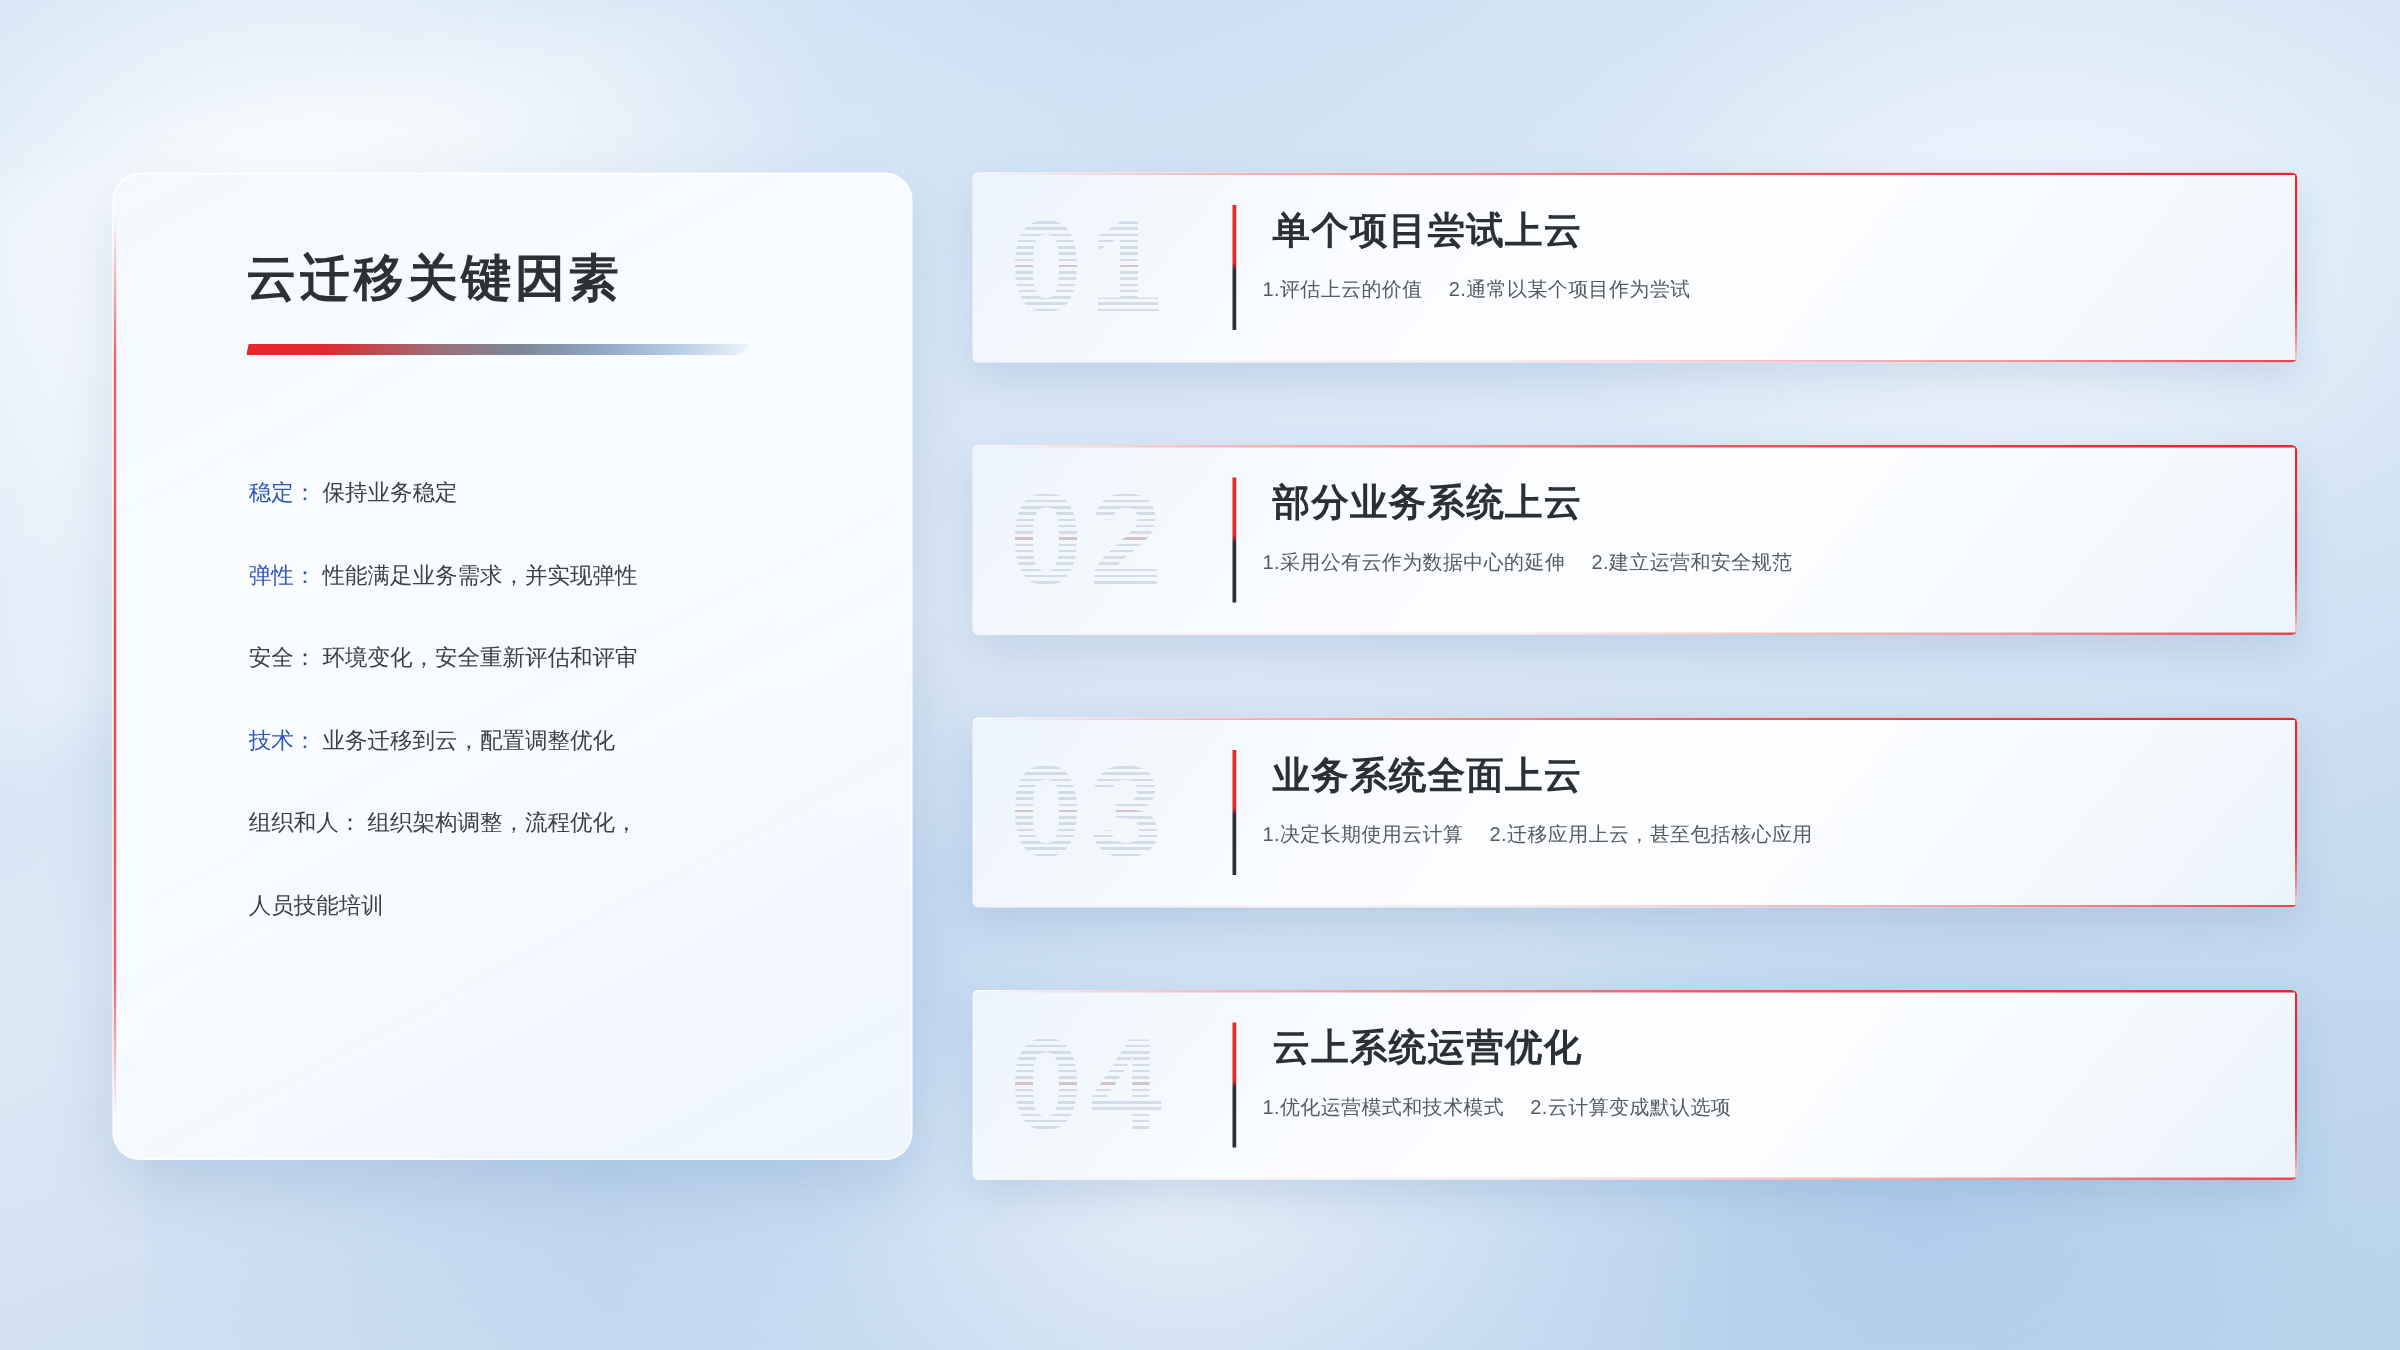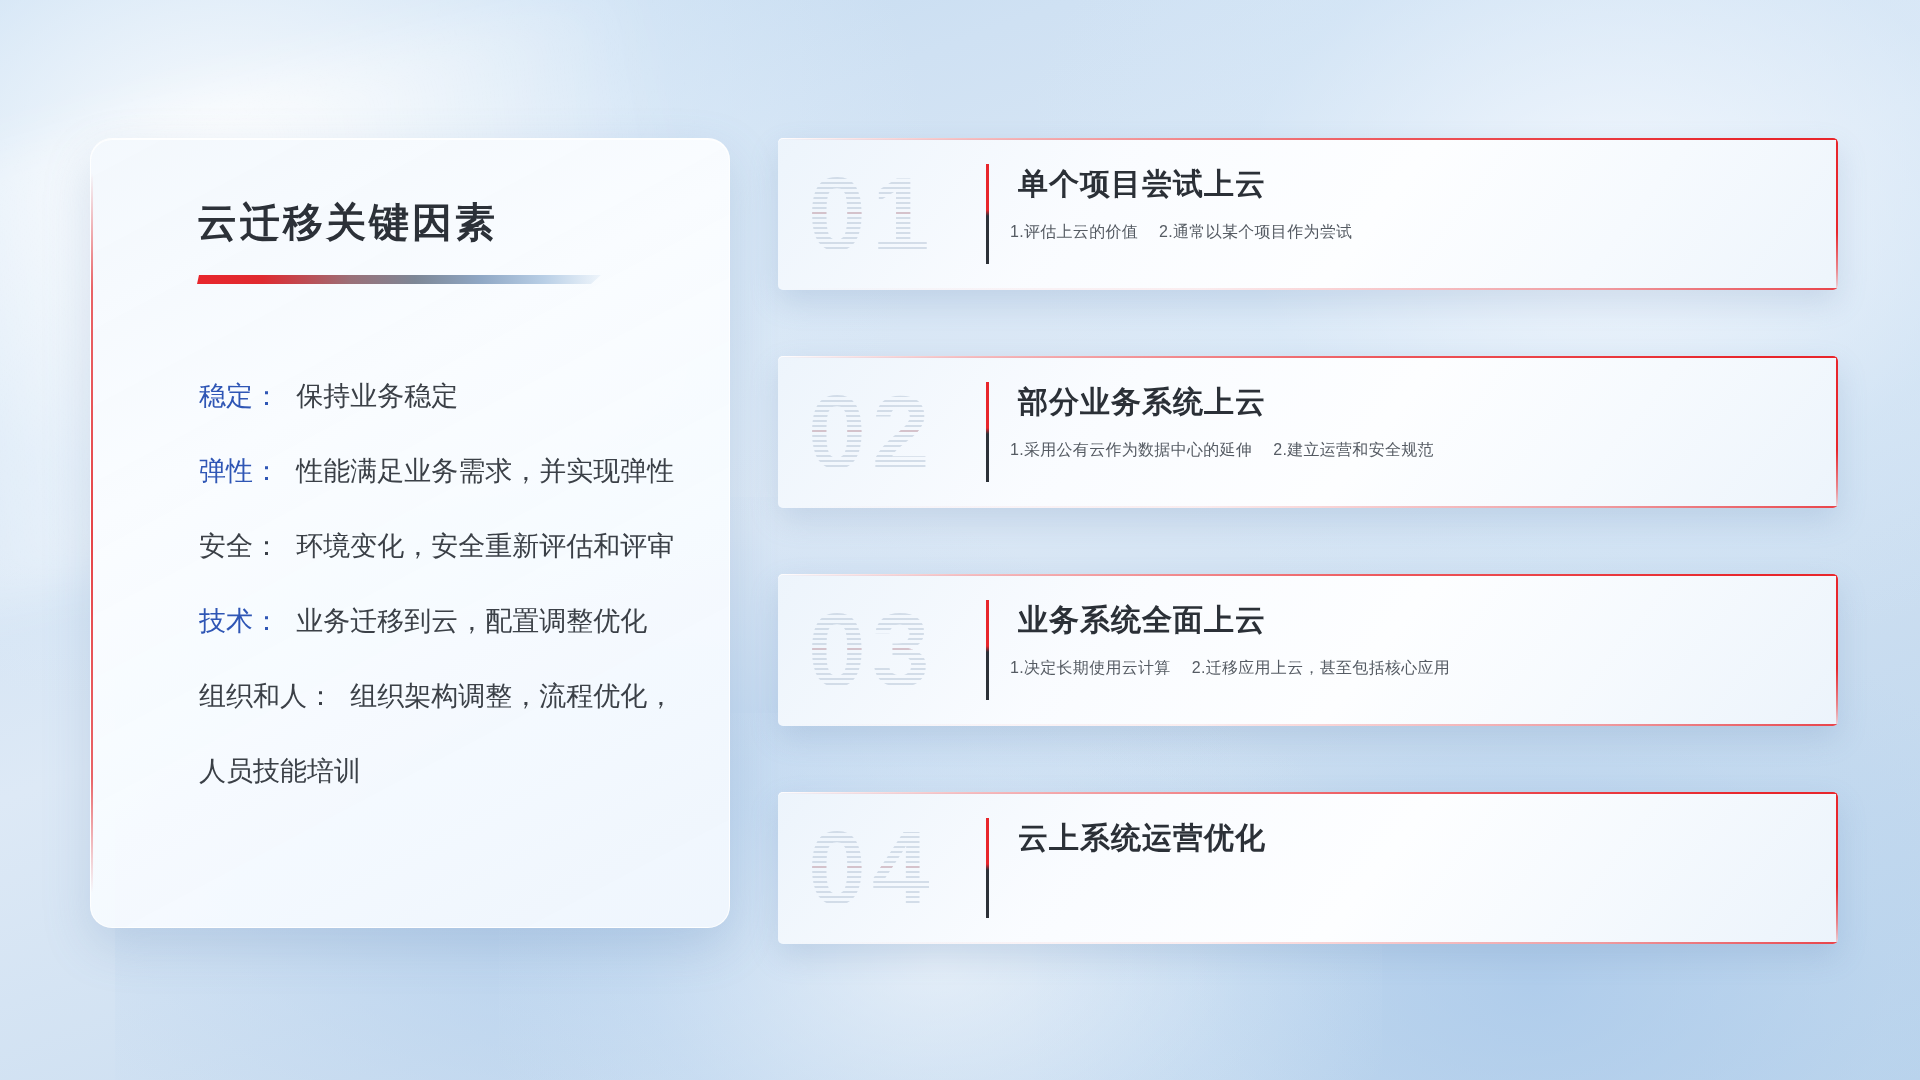--- a/index.html
+++ b/index.html
@@ -63,22 +63,22 @@
     color:#2c3138;
   }
   .left-underline {
     position:absolute; left:106px; top:136px; width:404px; height:9px;
     background:linear-gradient(90deg,#e8262c 0%, #e02a30 16%, #9a7078 38%, #7d8796 54%, #8fa7c4 70%, #b9cfe6 86%, rgba(210,226,242,.25) 100%);
     clip-path:polygon(2px 0, 100% 0, calc(100% - 10px) 100%, 0 100%);
   }
 
   .left-list { position:absolute; left:108px; top:246px; right:40px; }
   .lrow {
-    font-size:27px; line-height:1; color:#3b4047;
-    margin-bottom:48px; white-space:nowrap;font-family:Liberation Mono, monospace;
+    font-size:18px; line-height:1; color:#3b4047;
+    margin-bottom:48px; white-space:nowrap;
   }
   .lrow:last-child { margin-bottom:0; }
   .lrow .lk { color:#2f56b5; }
   .lrow .lk-dark { color:#3b4047; }
   .lrow .lv { color:#3b4047; }
 
   
   .cards { position:absolute; left:778px; top:138px; width:1060px; }
   .card {
     position:relative; height:152px; margin-bottom:66px;
@@ -216,15 +216,16 @@
   </article>
 
   <article class="card">
     <div class="card-rule-top"></div>
     <div class="card-rule-right"></div>
     <div class="card-rule-bottom"></div>
     <div class="card-num">04</div>
     <div class="card-num-tint">04</div>
     <div class="card-divider"></div>
     <h2 class="card-title">云上系统运营优化</h2>
+    <p class="card-desc">1.优化运营模式和技术模式　 2.云计算变成默认选项</p>
   </article>
 
 </section>
 
 </body></html>

